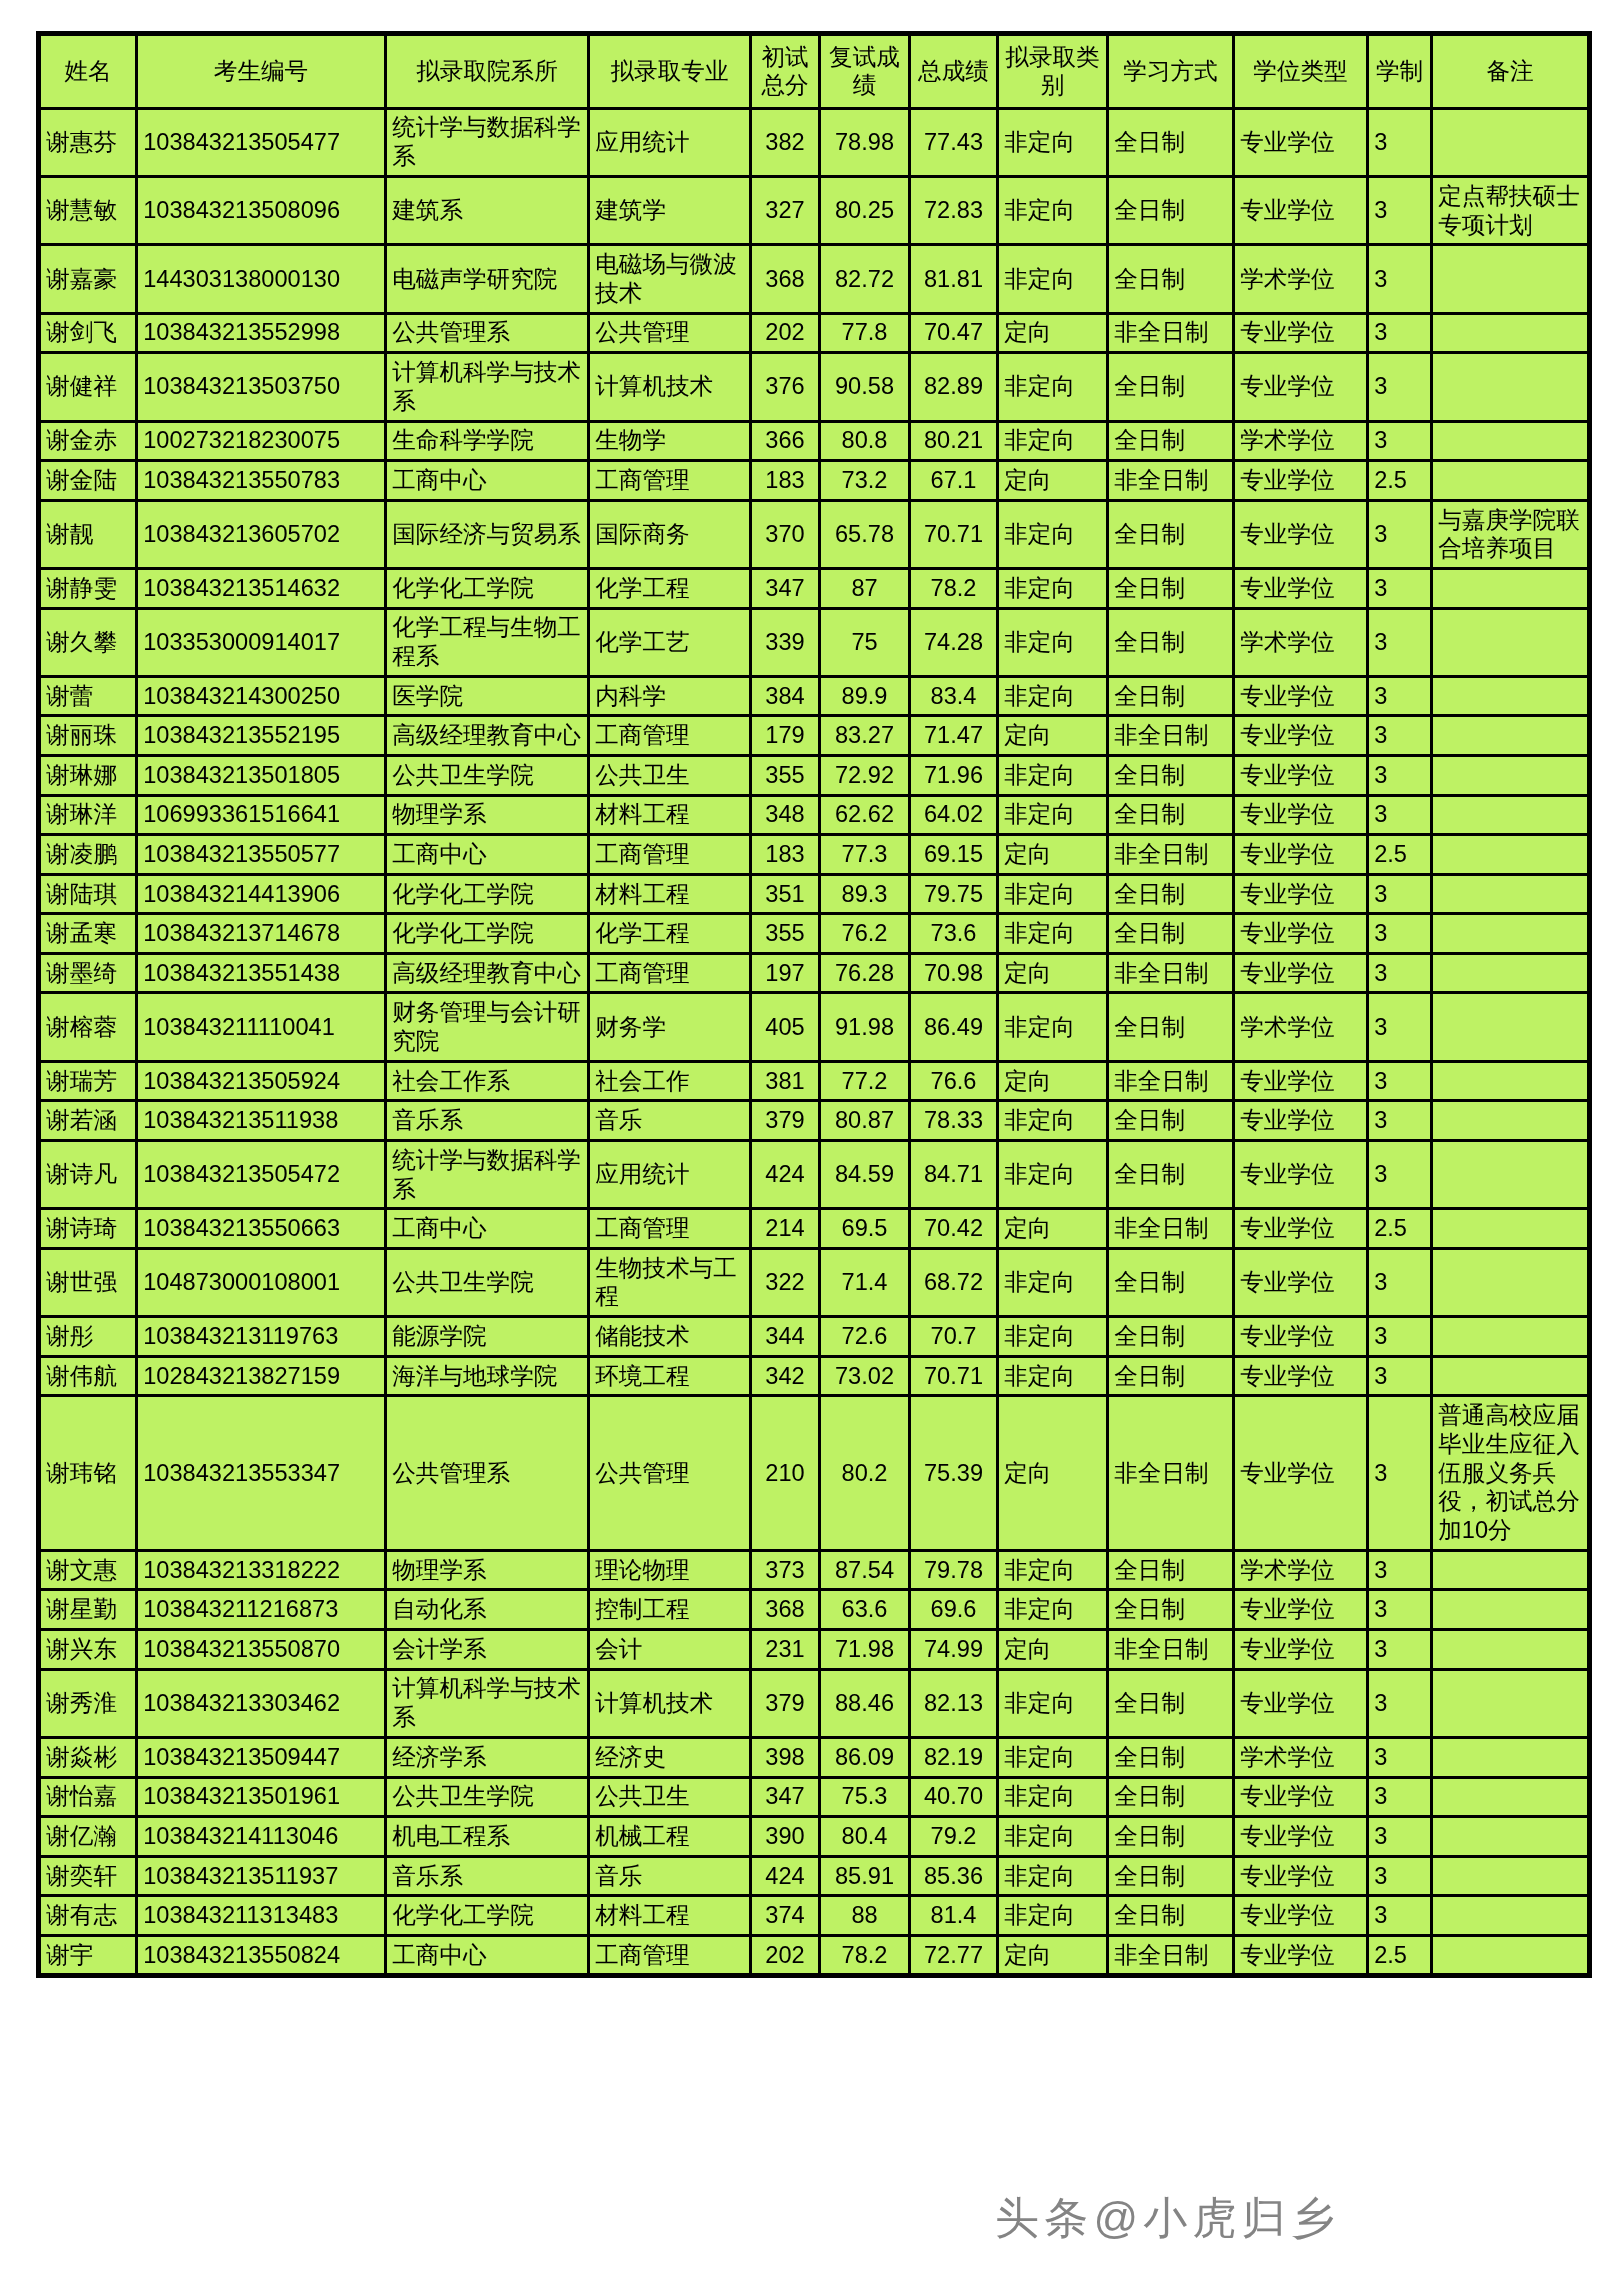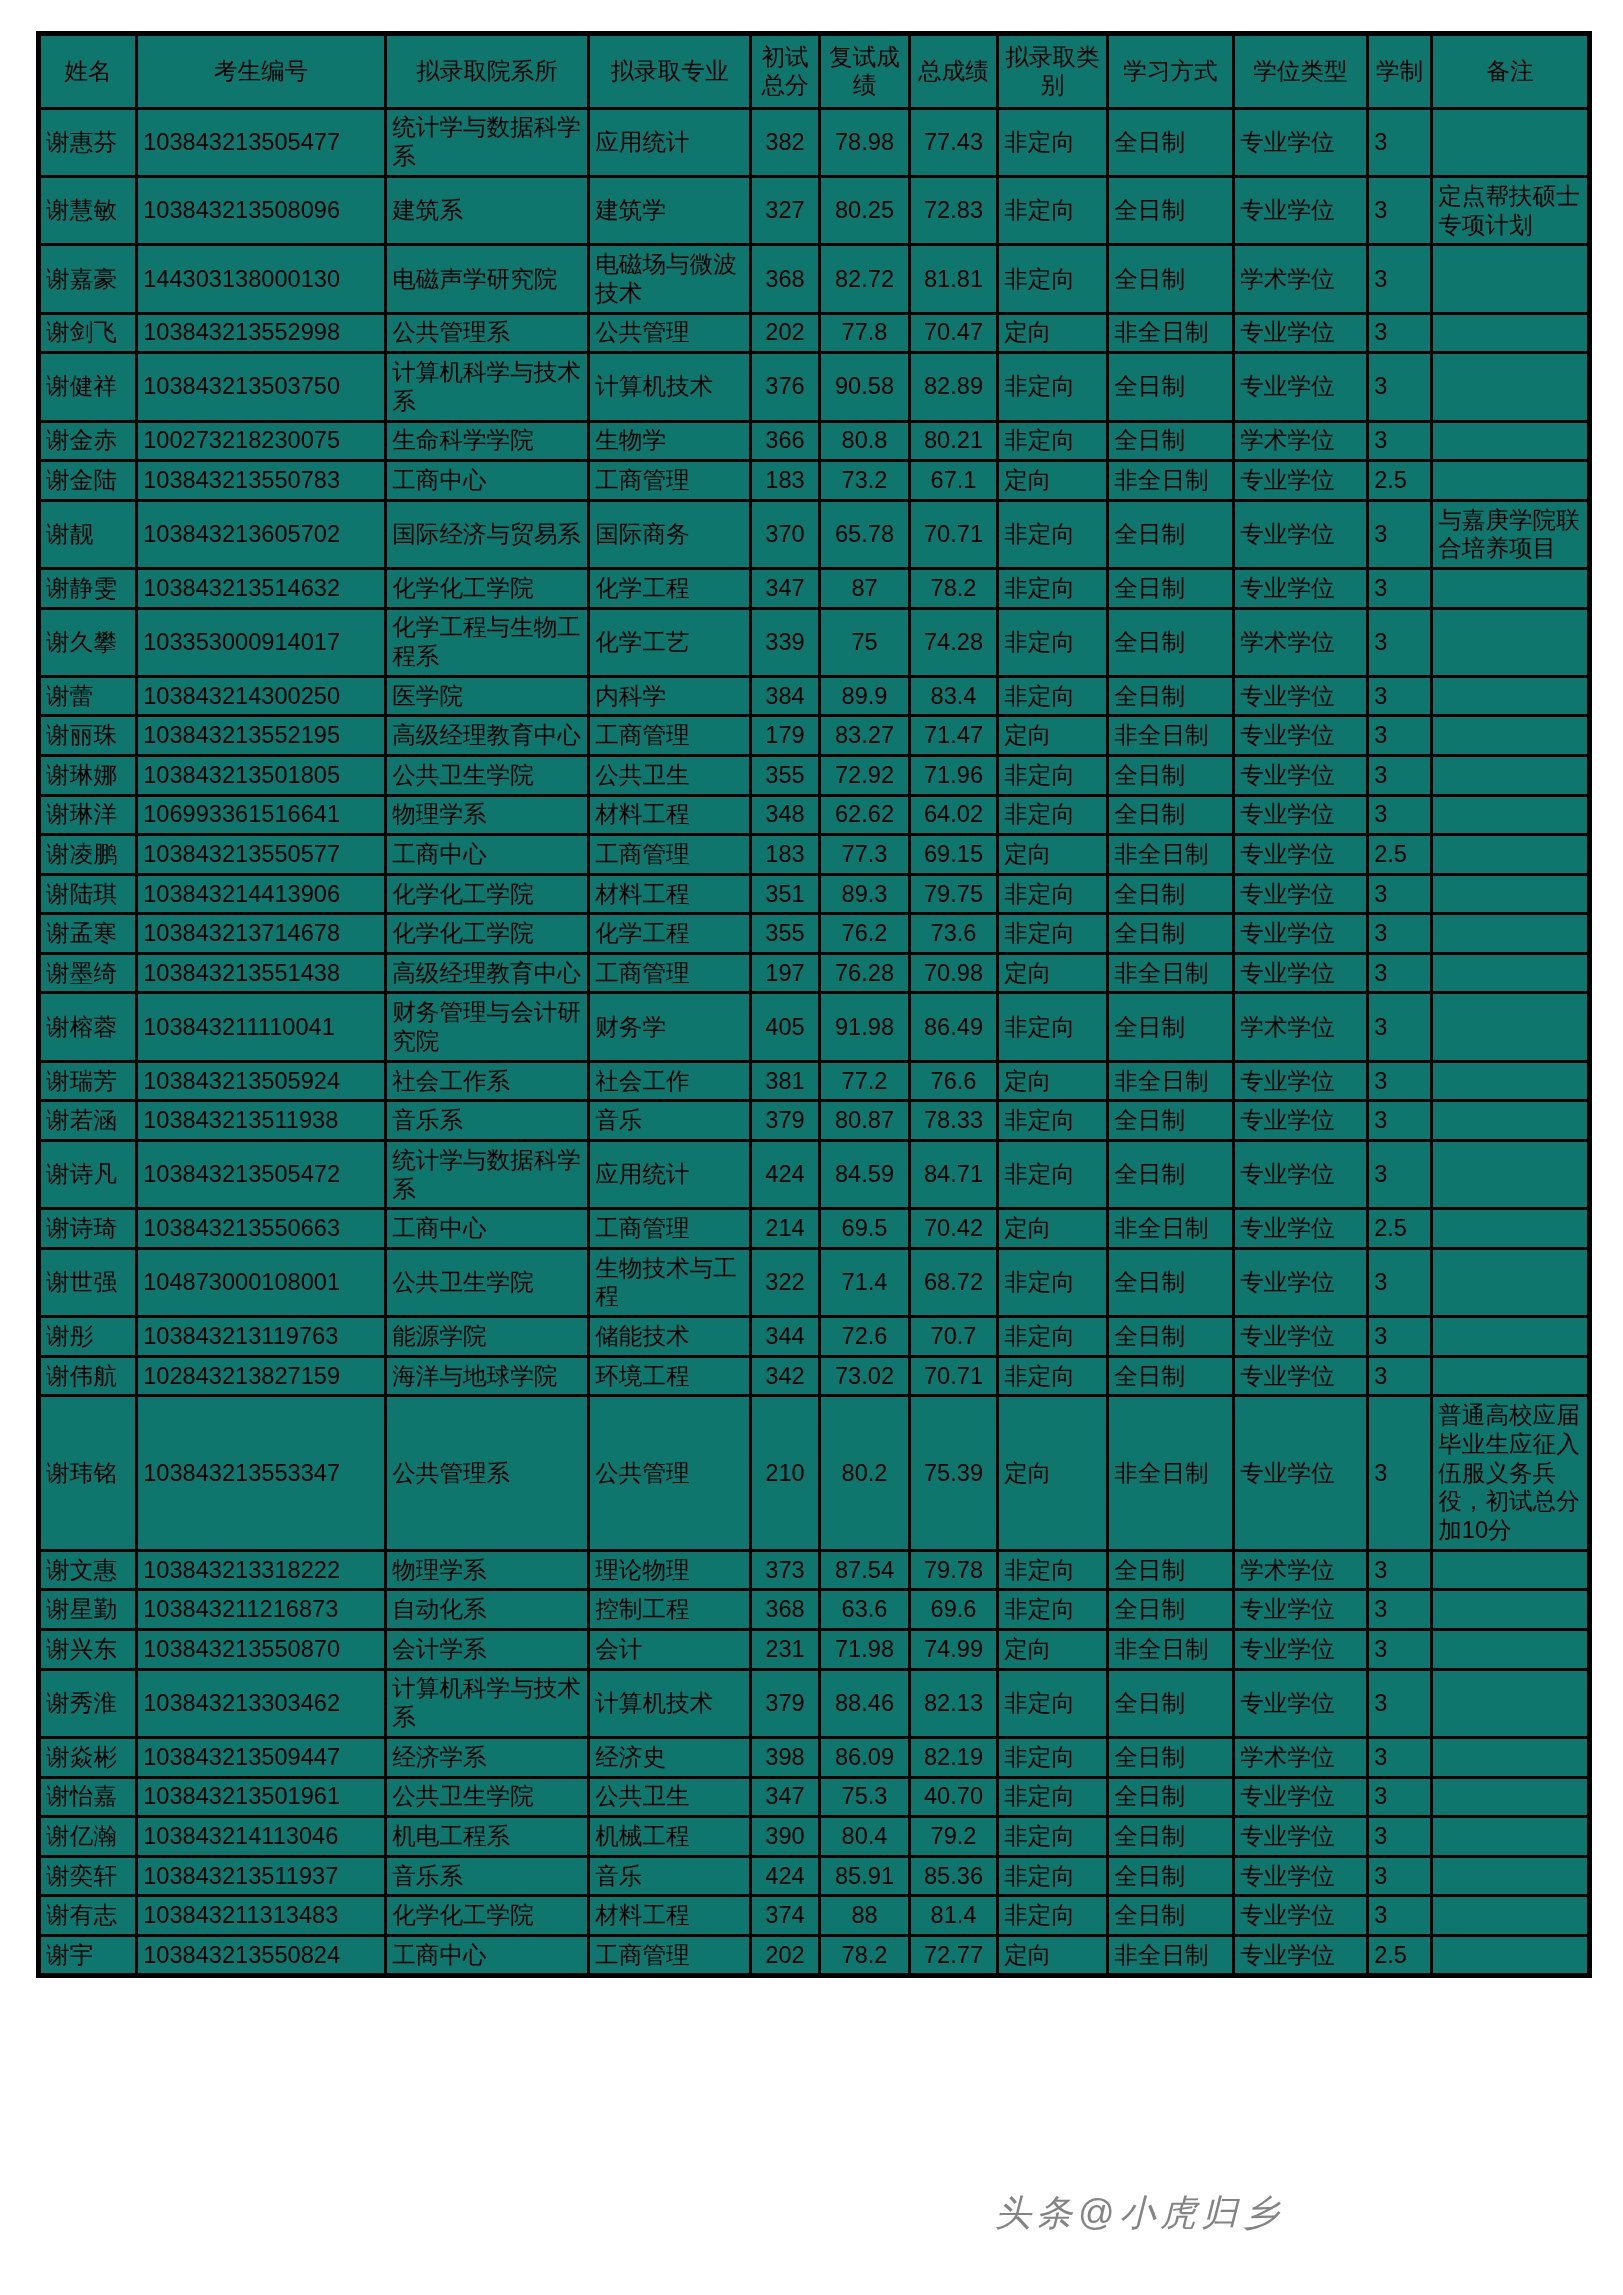--- a/index.html
+++ b/index.html
@@ -13,46 +13,45 @@
   }
   .page { position: relative; width: 1623px; height: 2295px; }
   table.admission-table {
     position: absolute;
     left: 36px;
     top: 31px;
     width: 1551px;
     table-layout: fixed;
     border-collapse: collapse;
     border: 5.9px solid #000;
-    background: #0f766e;
+    background: #bef264;
   }
   th, td {
     border: 3.3px solid #000;
     color: #000;
     font-size: 23.6px;
     line-height: 1.22;
     vertical-align: middle;
     padding: 3.9px 5.2px;
     word-break: break-all;
     font-weight: 400;
   }
   th { text-align: center; padding: 6.5px 2.6px; }
   td { text-align: left; }
   th.c, td.c { text-align: center; }
   .watermark {
     position: absolute;
     left: 995px;
     top: 2189px;
-    font-size: 36px;
+    font-size: 44px;
     letter-spacing: 5.2px;
     color: #6f6f6f;
     opacity: 0.85;
     white-space: nowrap;
     text-shadow: 0 0 5.2px #ffffff, 0 0 9.2px #ffffff;
-    font-style: italic;
   }
 </style>
 </head>
 <body>
 
 <div class="page">
   <table class="admission-table">
     <colgroup>
       <col style="width:98px">
       <col style="width:249px">

